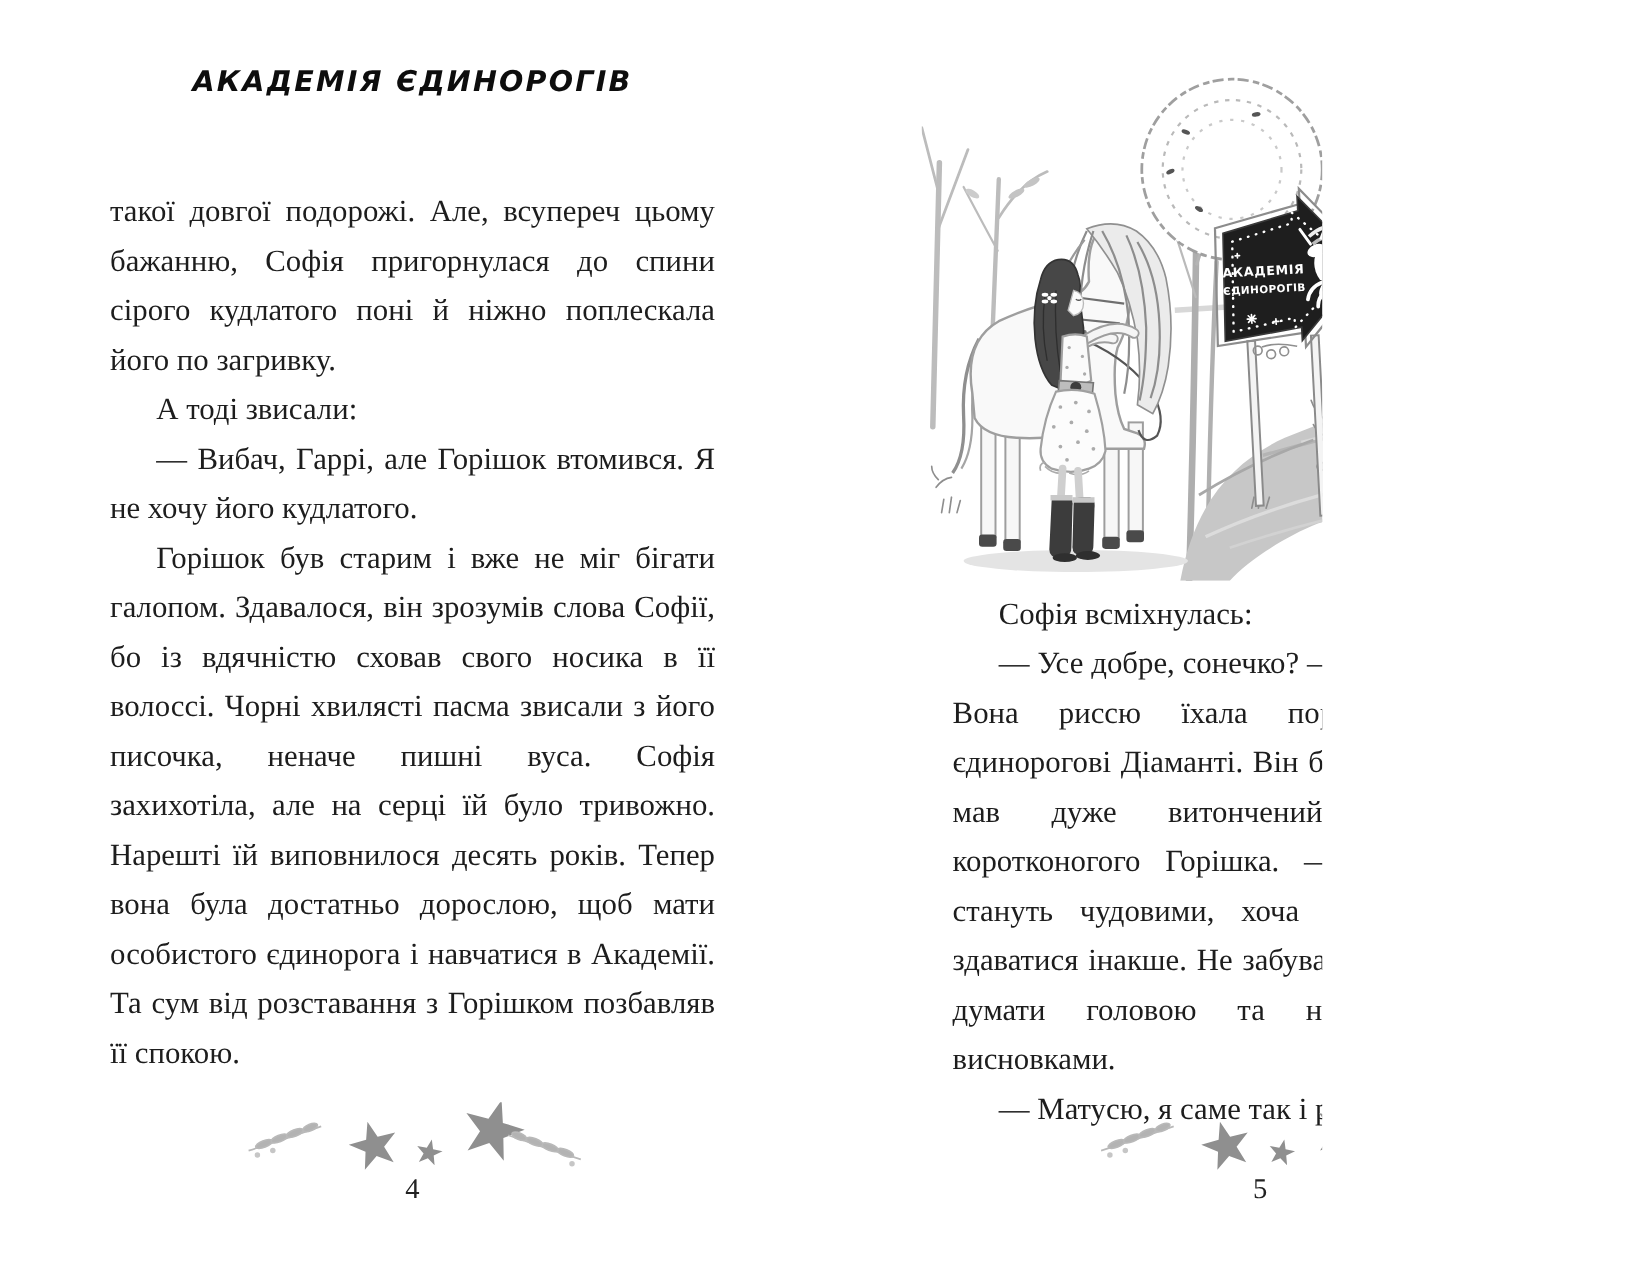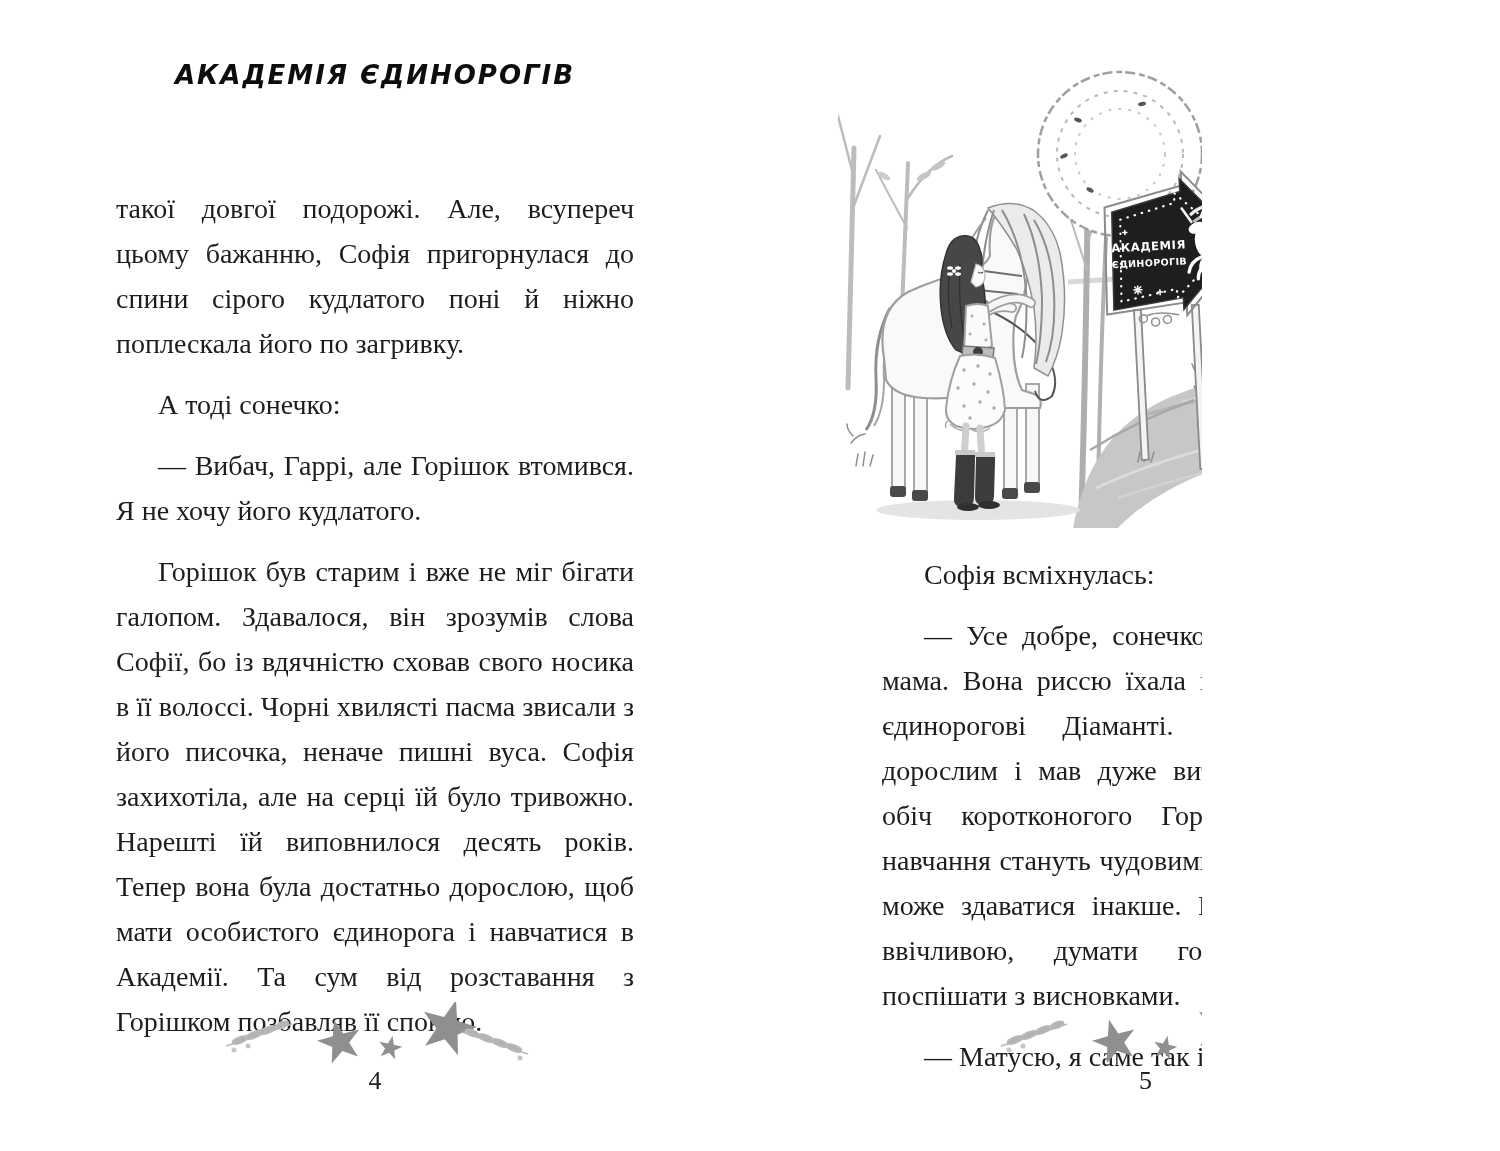--- a/index.html
+++ b/index.html
@@ -6,21 +6,21 @@
   .spread{position:relative;width:1202px;height:1151px;background:#fff;overflow:hidden;
           font-family:"Liberation Serif", serif;color:#1d1d1d;}
   
   .running-head{position:absolute;left:100px;top:60px;width:550px;text-align:center;
     font-family:"DejaVu Sans", sans-serif;font-weight:bold;font-style:italic;
     font-size:26px;letter-spacing:2px;color:#0d0d0d;text-transform:uppercase;}
   
   .text-col{position:absolute;font-size:28px;line-height:45px;text-align:justify;}
   .text-col.left{left:100px;top:170px;width:550px;}
   .text-col.right{left:866px;top:536px;width:559px;}
-  .text-col p{margin:16px;}
+  .text-col p{margin:0;}
   .text-col p.indent{text-indent:42px;}
   
   .pagenum{position:absolute;top:1066px;text-align:center;font-size:26px;color:#222;}
   .pagenum.left{left:100px;width:550px;}
   .pagenum.right{left:866px;width:559px;}
   
   .ornament{position:absolute;top:1002px;}
   .ornament.left{left:222px;}
   .ornament.right{left:997px;}
   
@@ -29,21 +29,21 @@
 </style>
 </head>
 <body>
 
 <div class="spread">
 
   <div class="running-head">АКАДЕМІЯ ЄДИНОРОГІВ</div>
 
   <div class="text-col left">
     <p>такої довгої подорожі. Але, всупереч цьому бажанню, Софія пригорнулася до спини сірого кудлатого поні й ніжно поплескала його по загривку.</p>
-    <p class="indent">А тоді сонечко:</p>
+    <p class="indent">А тоді звисали:</p>
     <p class="indent">— Вибач, Гаррі, але Горішок втомився. Я не хочу його кудлатого.</p>
     <p class="indent">Горішок був старим і вже не міг бігати галопом. Здавалося, він зрозумів слова Софії, бо із вдячністю сховав свого носика в її волоссі. Чорні хвилясті пасма звисали з його писочка, неначе пишні вуса. Софія захихотіла, але на серці їй було тривожно. Нарешті їй виповнилося десять років. Тепер вона була достатньо дорослою, щоб мати особистого єдинорога і навчатися в Академії. Та сум від розставання з Горішком позбавляв її спокою.</p>
   </div>
 
   <svg class="illustration" width="640" height="470" viewBox="0 0 640 470" xmlns="http://www.w3.org/2000/svg">
 
     <g stroke="#d8d8d8" stroke-width="5" fill="none">
       <path d="M230,224 L430,212"></path>
       <path d="M438,206 L640,198"></path>
     </g>

